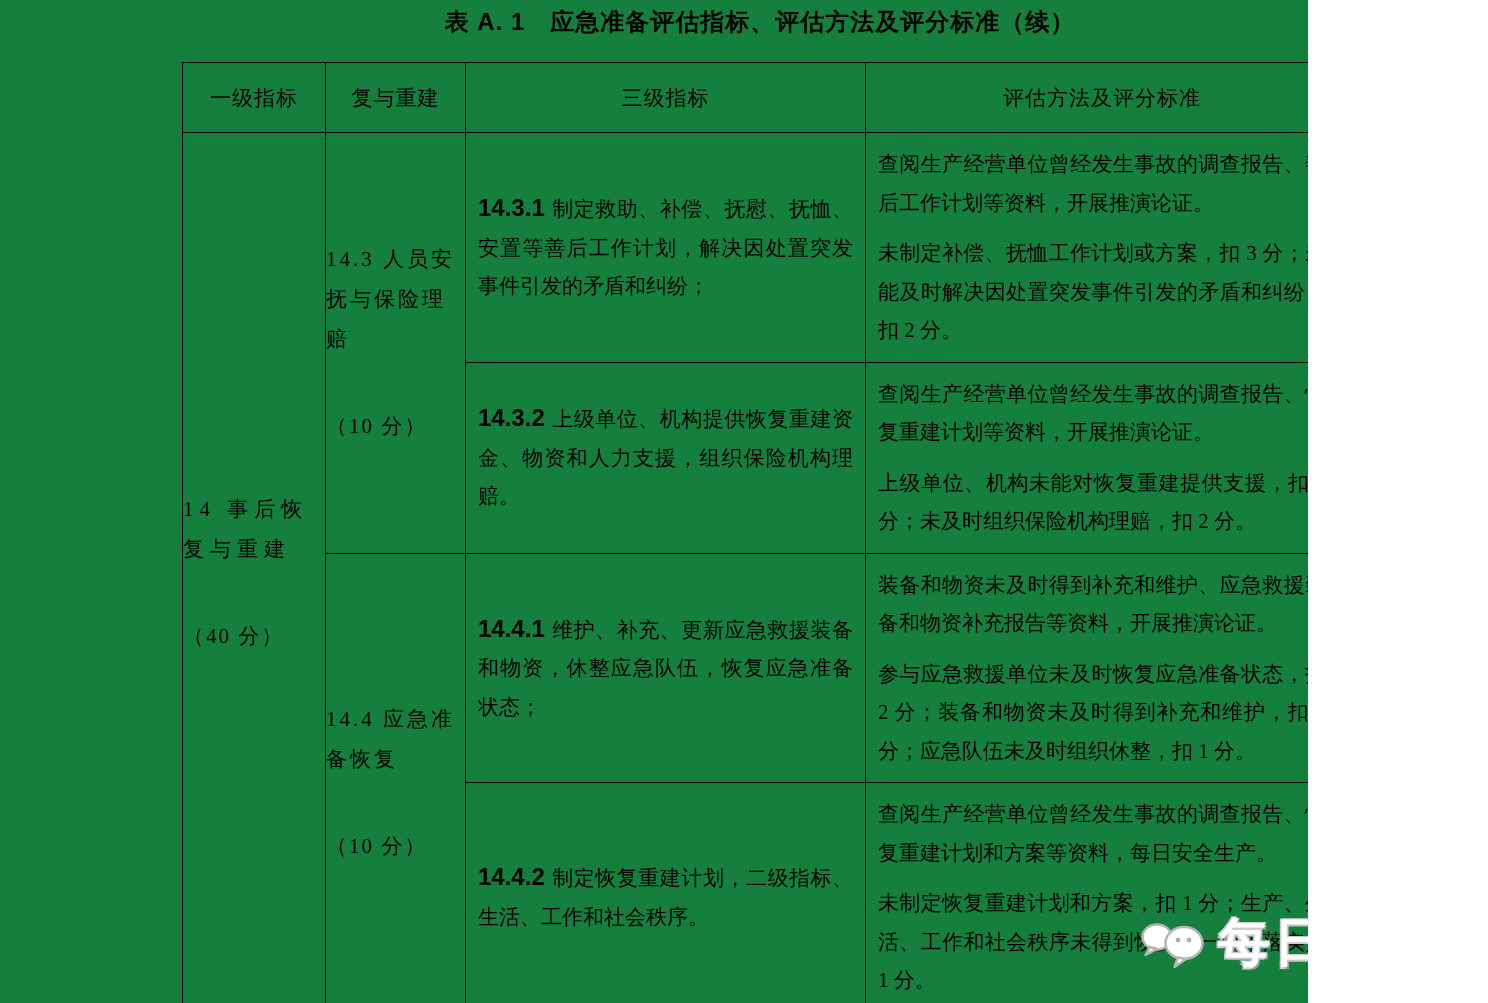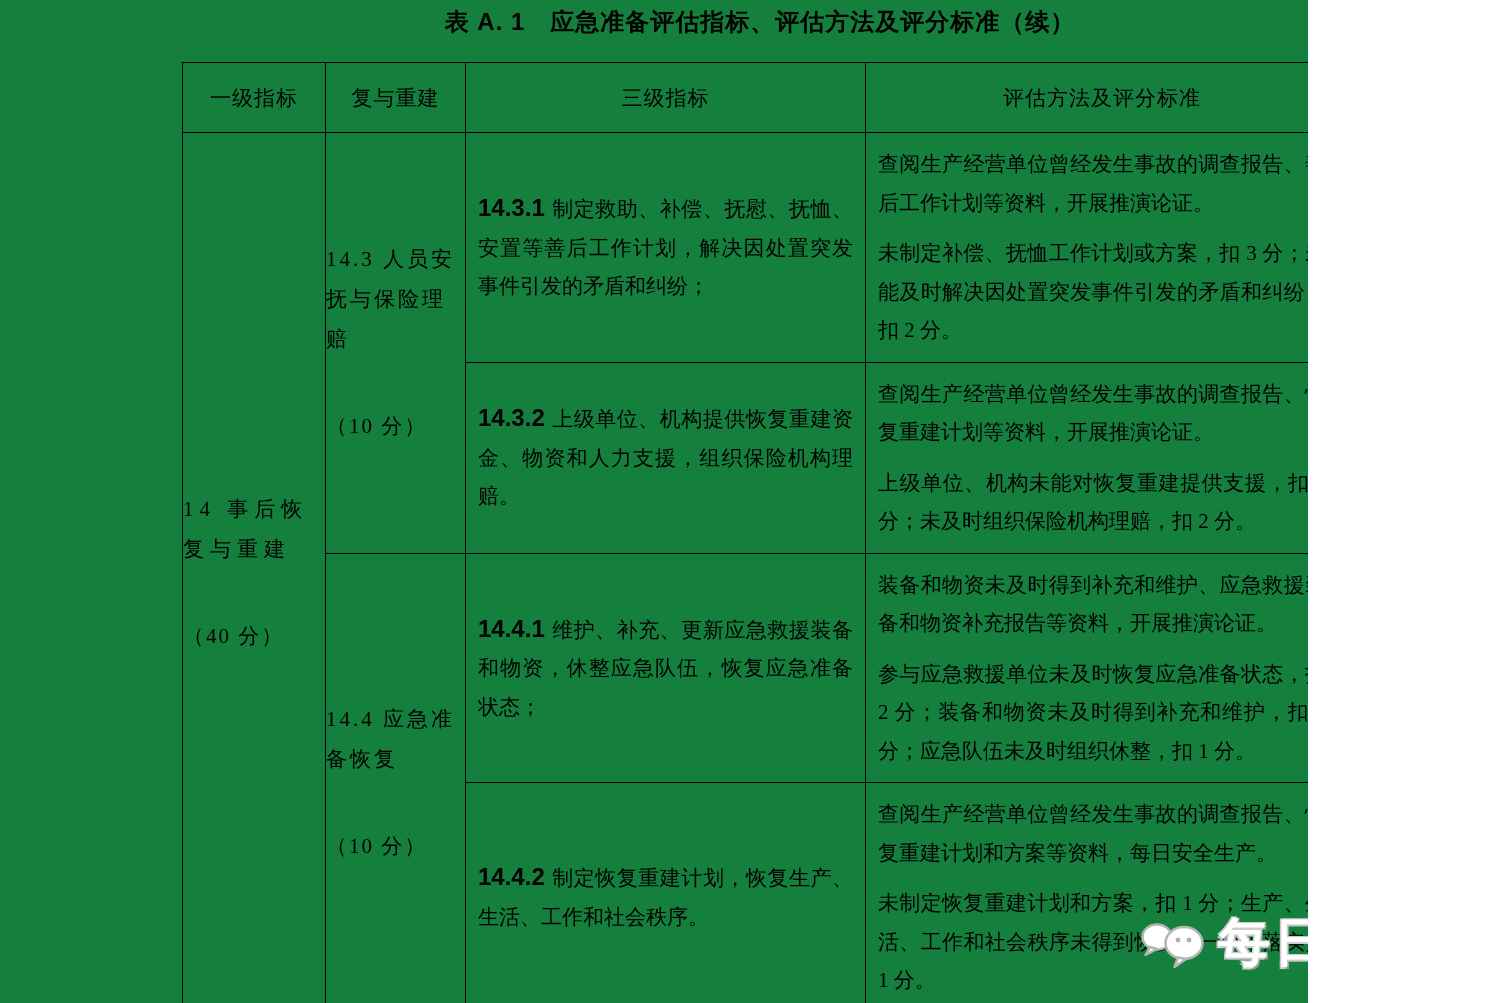--- a/index.html
+++ b/index.html
@@ -173,21 +173,21 @@
         </p>
       </td>
       <td class="c4">
         <p class="para">装备和物资未及时得到补充和维护、应急救援装备和物资补充报告等资料，开展推演论证。</p>
         <p class="para">参与应急救援单位未及时恢复应急准备状态，扣 2 分；装备和物资未及时得到补充和维护，扣 2 分；应急队伍未及时组织休整，扣 1 分。</p>
       </td>
     </tr>
     <tr class="r4">
       <td class="c3">
         <p class="para">
-          <span class="num">14.4.2</span><span>制定恢复重建计划，恢复生产、生活、工作和社会秩序。</span>
+          <span class="num">14.4.2</span><span>制定恢复重建计划，二级指标、生活、工作和社会秩序。</span>
         </p>
       </td>
       <td class="c4">
         <p class="para">查阅生产经营单位曾经发生事故的调查报告、恢复重建计划和方案等资料，每日安全生产。</p>
         <p class="para">未制定恢复重建计划和方案，扣 1 分；生产、生活、工作和社会秩序未得到恢复，一项未落实扣 1 分。</p>
       </td>
     </tr>
     <tr class="rfoot">
       <td class="cfoot" colspan="4">
         <p class="footnote">安全生产应急准备评估每一项三级指标 5 分，根据具体评分标准对相应指标进行打分，一项三级指标最少得分为 0 分。</p>

